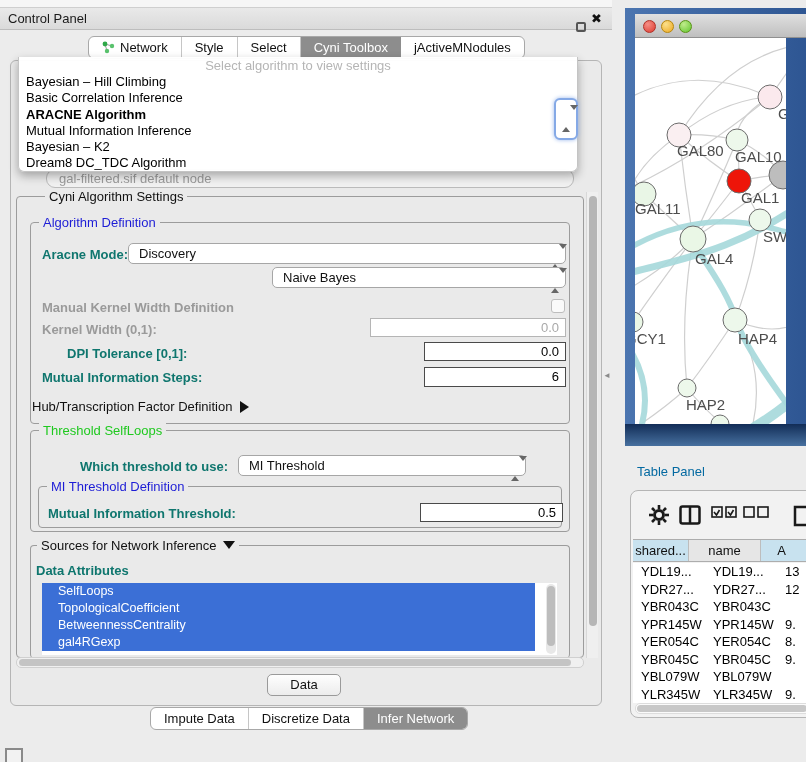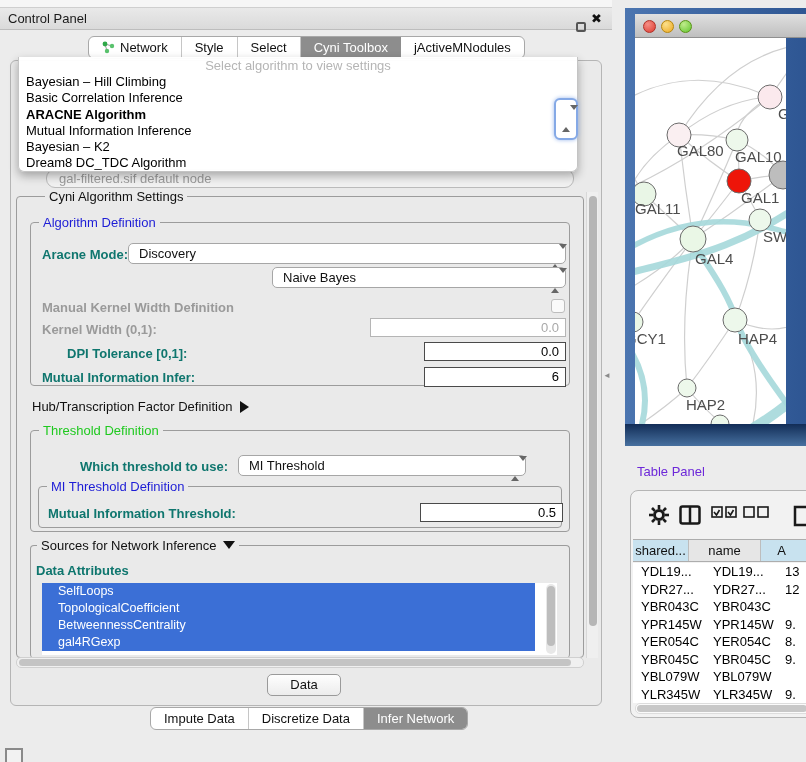--- a/index.html
+++ b/index.html
@@ -86,21 +86,21 @@
   #net-bottom { position:absolute; left:0; bottom:0; width:181px; height:22px; background:linear-gradient(#122d57,#47709f); }
   #net-titlebar { position:absolute; left:10px; top:6px; width:171px; height:24px;
     background:linear-gradient(#e0e0e0,#bfbfbf); border-bottom:1px solid #909090; }
   .light { position:absolute; top:6px; width:13px; height:13px; border-radius:50%; }
   #light-red { left:8px; background:radial-gradient(circle at 35% 30%,#f58f86,#dd3b30); border:1px solid #b03027; }
   #light-yellow { left:26px; background:radial-gradient(circle at 35% 30%,#fbe08c,#eda921); border:1px solid #b8860b; }
   #light-green { left:44px; background:radial-gradient(circle at 35% 30%,#c0ec8c,#62c62e); border:1px solid #5a9216; }
   #net-canvas { position:absolute; left:10px; top:30px; width:151px; height:386px; background:#fff; overflow:hidden; }
 
   
-  #table-panel-title { left:637px; top:464px; font-size:13px; color:#6d28d9; }
+  #table-panel-title { left:637px; top:464px; font-size:13px; color:#0369a1; }
   #table-panel { left:630px; top:490px; width:200px; height:228px; background:#f2f2f2;
     border:1px solid #b5b5b5; border-radius:8px; overflow:hidden; }
   .tp-icon { position:absolute; top:14px; }
   #tp-gear { left:18px; } #tp-cols { left:48px; } #tp-checked { left:80px; } #tp-unchecked { left:112px; } #tp-partial { left:162px; }
   #tp-table { position:absolute; left:2px; top:48px; width:200px; }
   .th-row { display:flex; height:23px; border-top:1px solid #adadad; border-bottom:1px solid #adadad; }
   .th { font-size:13px; color:#111; text-align:center; line-height:22px; border-right:1px solid #bdbdbd; overflow:hidden; white-space:nowrap; }
   .th.blue { background:#c8e2ef; } .th.gray { background:#e6e6e6; }
   #tp-rows { position:absolute; left:2px; top:72px; width:200px; height:140px; overflow:hidden; background:#fff; }
   .td-row { display:flex; height:17.5px; }
@@ -153,47 +153,47 @@
     </div>
 
   <div class="abs" id="content-panel"></div>
 
   <div class="abs" id="bg-combo">gal-filtered.sif default node</div>
 
   <div class="groupbox" style="left:16px;top:196px;width:568px;height:462px;">
     <span class="grouplabel lbl-black" style="left:22px;margin-left:6px;">Cyni Algorithm Settings</span>
   </div>
 
-  <div class="groupbox" style="left:30px;top:222px;width:540px;height:164px;">
+  <div class="groupbox" style="left:30px;top:222px;width:540px;height:202px;">
     <span class="grouplabel lbl-blue" style="left:8px;">Algorithm Definition</span>
   </div>
   <span class="fieldlabel abs" style="left:42px;top:247px;">Aracne Mode:</span>
   <div class="combo abs" style="left:128px;top:243px;width:438px;height:21px;">
     <span>Discovery</span>
     <span class="steppers"><span class="stz up"></span><span class="stz dn"></span></span>
   </div>
   <div class="combo abs" style="left:272px;top:267px;width:294px;height:21px;">
     <span>Naive Bayes</span>
     <span class="steppers"><span class="stz up"></span><span class="stz dn"></span></span>
   </div>
   <span class="fieldlabel dim abs" style="left:42px;top:300px;">Manual Kernel Width Definition</span>
   <div class="checkbox abs" style="left:551px;top:299px;"></div>
   <span class="fieldlabel dim abs" style="left:42px;top:322px;">Kernel Width (0,1):</span>
   <div class="tfield dim abs" style="left:370px;top:318px;width:196px;height:19px;line-height:17px;">0.0</div>
   <span class="fieldlabel abs" style="left:42px;top:346px;padding-left:25px;">DPI Tolerance [0,1]:</span>
   <div class="tfield abs" style="left:424px;top:342px;width:142px;height:19px;line-height:17px;">0.0</div>
-  <span class="fieldlabel abs" style="left:42px;top:370px;">Mutual Information Infer:</span>
+  <span class="fieldlabel abs" style="left:42px;top:370px;">Mutual Information Steps:</span>
   <div class="tfield abs" style="left:424px;top:367px;width:142px;height:20px;line-height:18px;">6</div>
 
   <div class="abs" id="hub-row">
     <span>Hub/Transcription Factor Definition</span><span class="tri-right"></span>
   </div>
 
   <div class="groupbox" style="left:30px;top:430px;width:540px;height:102px;">
-    <span class="grouplabel lbl-green" style="left:8px;">Threshold Definition</span>
+    <span class="grouplabel lbl-green" style="left:8px;">Threshold SelfLoops</span>
   </div>
   <span class="fieldlabel abs" style="left:80px;top:459px;">Which threshold to use:</span>
   <div class="combo abs" style="left:238px;top:455px;width:288px;height:21px;">
     <span>MI Threshold</span>
     <span class="steppers"><span class="stz up"></span><span class="stz dn"></span></span>
   </div>
   <div class="groupbox" style="left:38px;top:486px;width:524px;height:42px;">
     <span class="grouplabel lbl-blue" style="left:8px;">MI Threshold Definition</span>
   </div>
   <span class="fieldlabel abs" style="left:48px;top:506px;">Mutual Information Threshold:</span>

